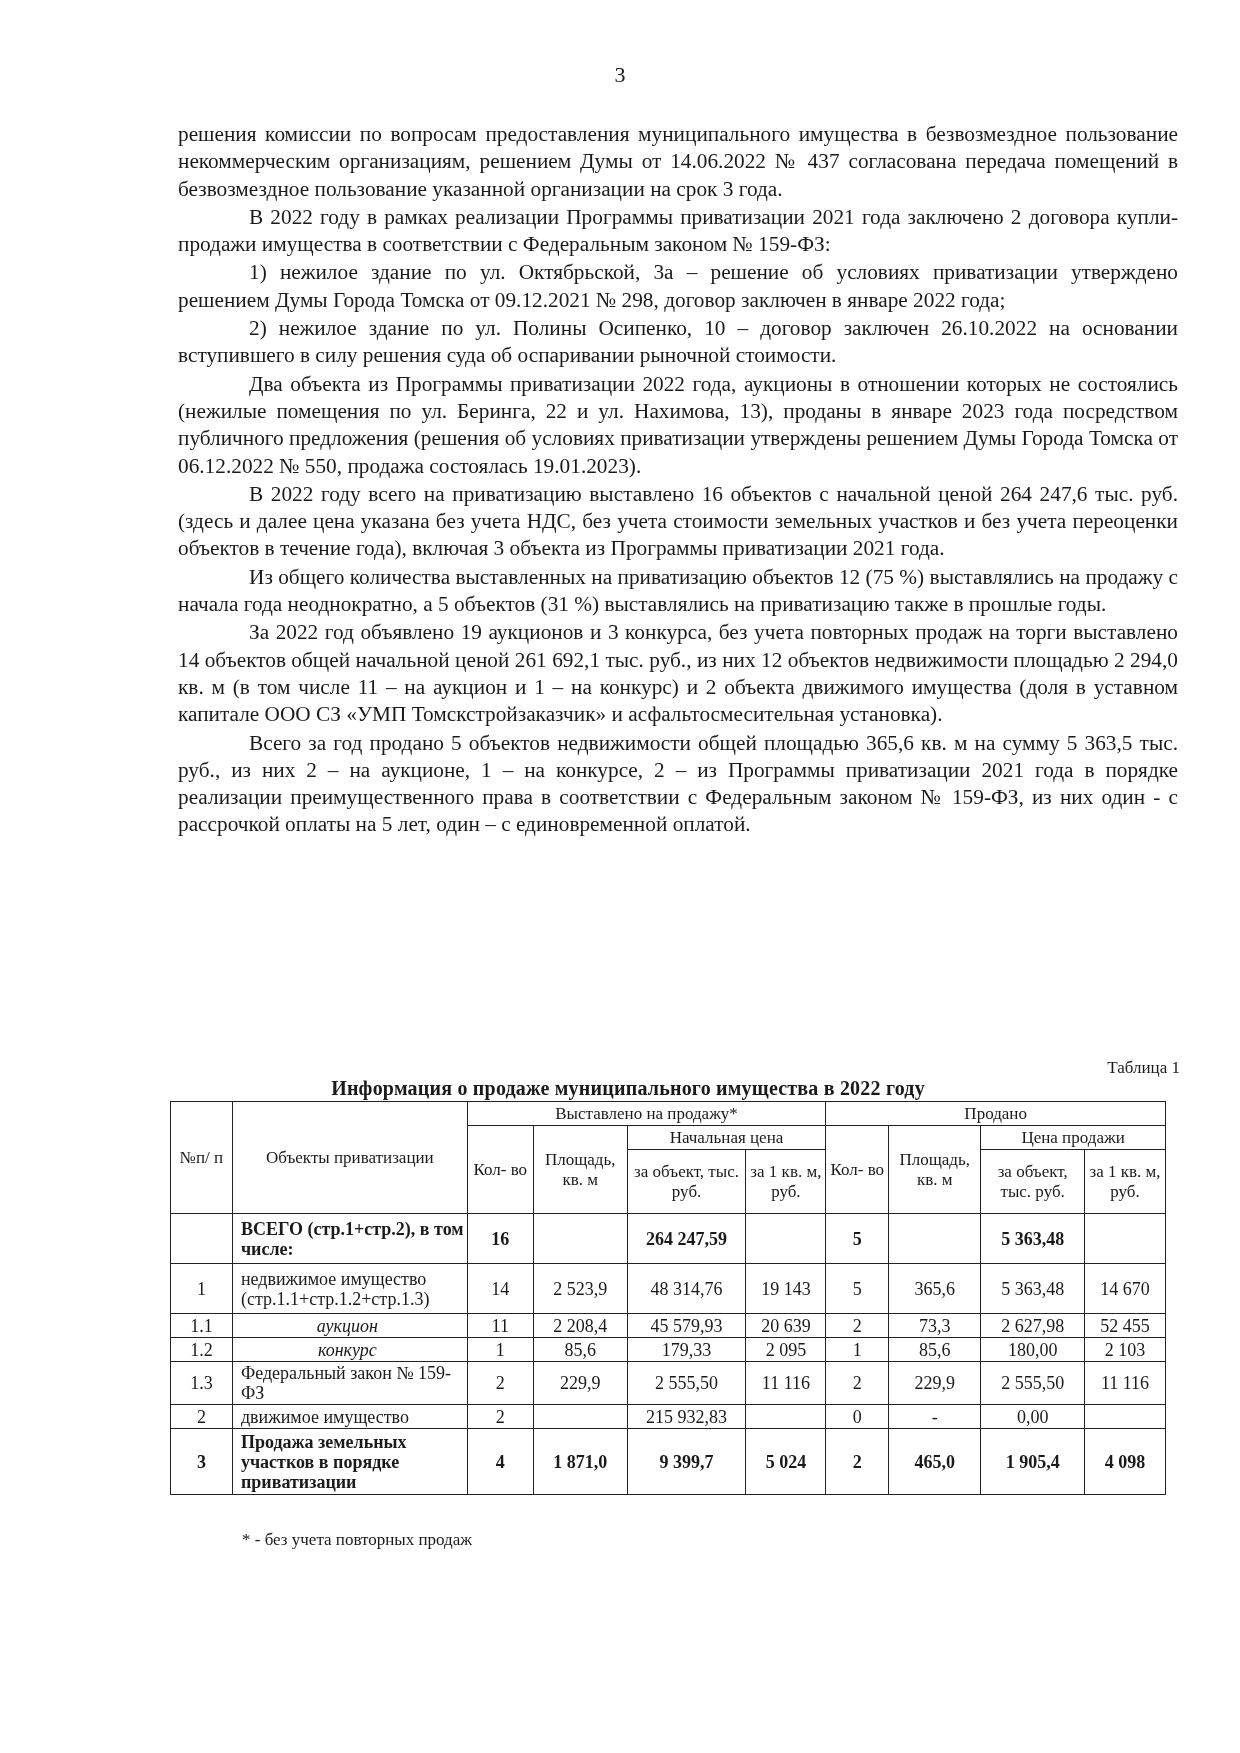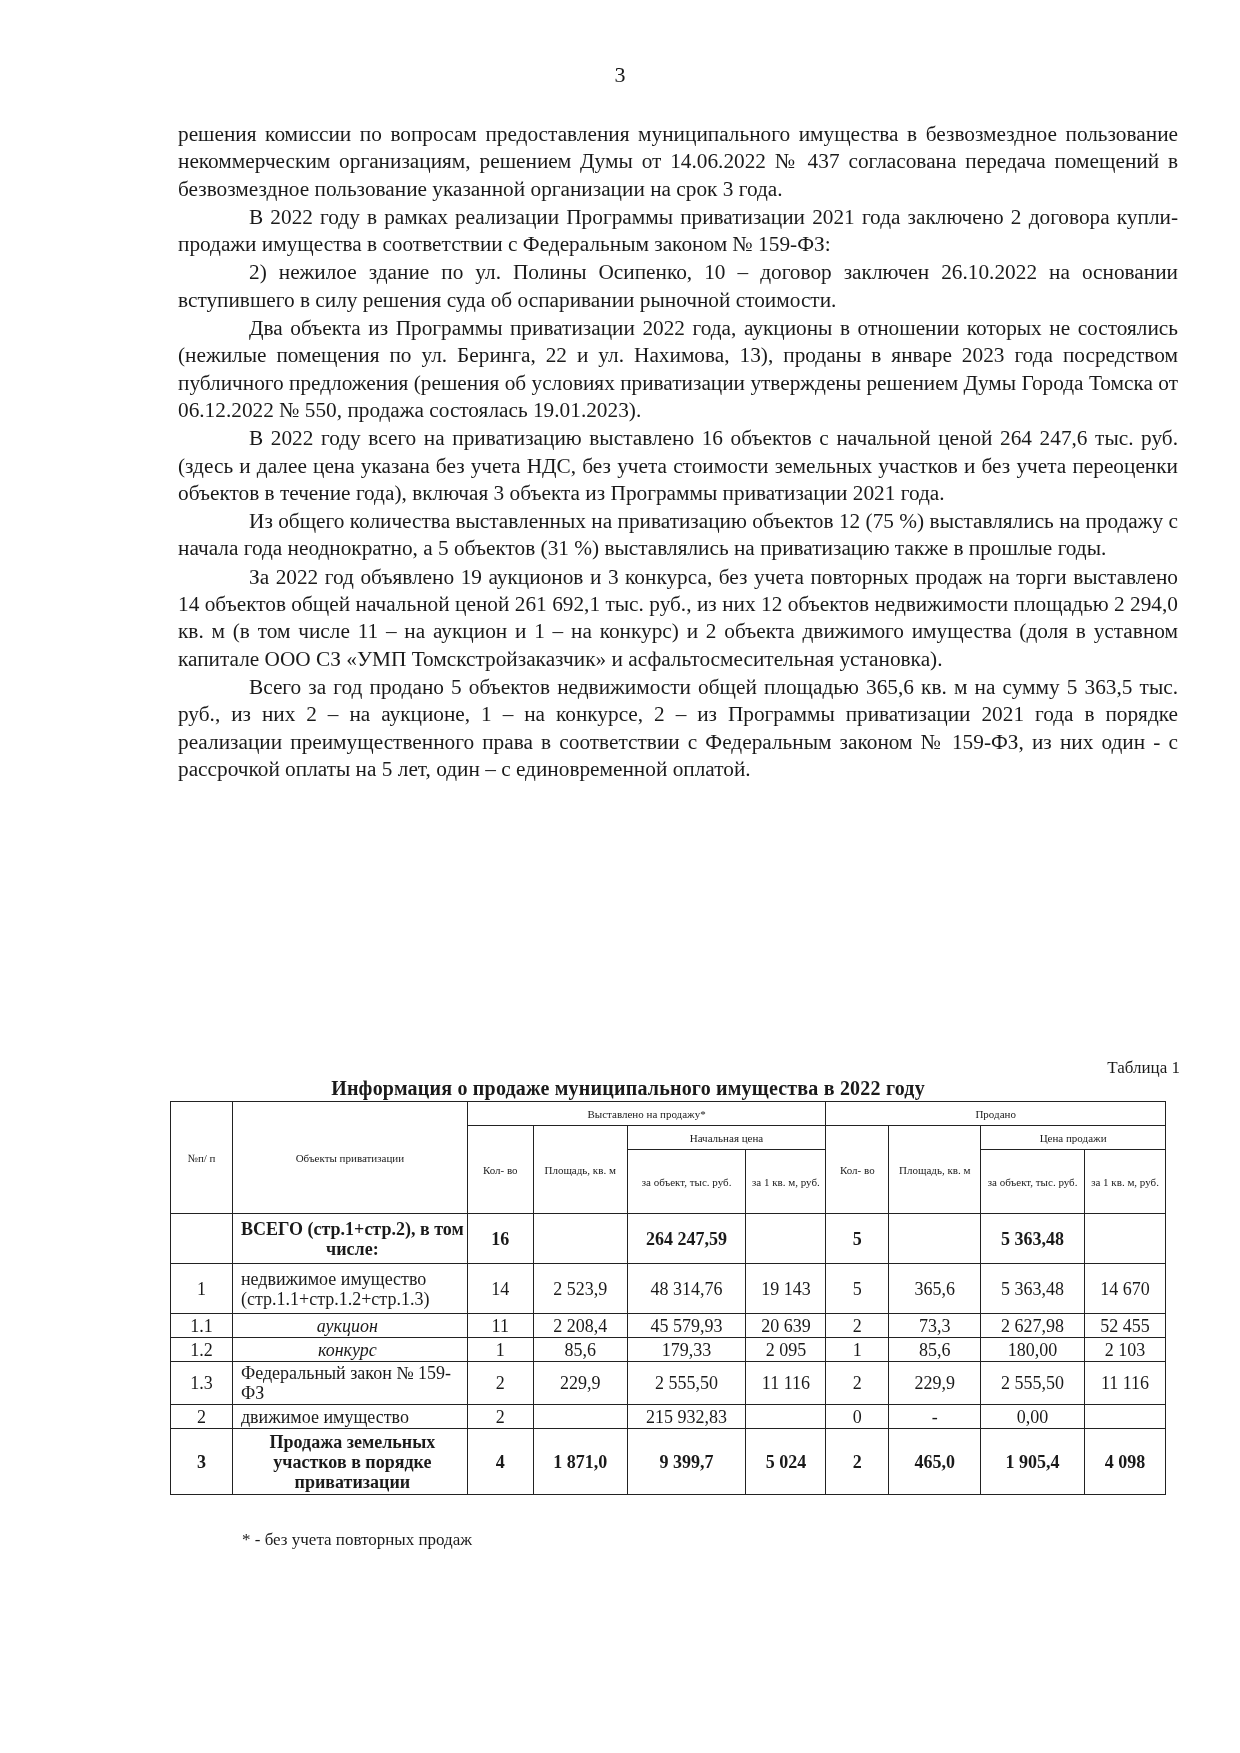--- a/index.html
+++ b/index.html
@@ -6,35 +6,36 @@
   body { width: 1240px; height: 1753px; position: relative; overflow: hidden;
          font-family: "Liberation Serif", "DejaVu Serif", serif; color: #1a1a1a; }
   .page-number { position: absolute; top: 62px; left: 0; width: 1240px; text-align: center; font-size: 22px; }
   .body-text { position: absolute; left: 177px; top: 120px; width: 1002px; font-size: 21.3px; line-height: 27.3px; }
   .body-text p { margin: 1px; text-align: justify; text-align-last: left; }
   .body-text p.indent { text-indent: 71px; }
   .table-label { position: absolute; top: 1058px; right: 60px; font-size: 17px; }
   .table-title { position: absolute; top: 1077px; left: 0; width: 1240px; text-align: center; font-size: 20px; font-weight: bold; letter-spacing: 0.2px; margin-left: 8px; }
   table.sales { position: absolute; left: 170px; top: 1101px; width: 996px; border-collapse: collapse; font-size: 18px; }
   table.sales td, table.sales th { border: 1.6px solid #222; padding: 1px 3px; text-align: center; vertical-align: middle; font-weight: normal; line-height: 20px; }
-  table.sales th { font-size: 11px; margin-left: 8px; }
+  table.sales th { font-size: 17px; margin-left: 8px; }
   table.sales .num { font-size: 18px; }
   table.sales td.name { text-align: left; padding-left: 8px; }
   table.sales td.name-right { text-align: center; font-style: italic; padding-right: 8px; }
-  table.sales tr.bold td { font-weight: bold; text-align: center; }
+  table.sales tr.bold td { font-weight: bold; }
   .footnote { position: absolute; left: 242px; top: 1530px; font-size: 17px; }
 </style>
 </head>
 <body>
 
 <div class="page-number">3</div>
 
 <div class="body-text">
   <p>решения комиссии по вопросам предоставления муниципального имущества в безвозмездное пользование некоммерческим организациям, решением Думы от 14.06.2022 № 437 согласована передача помещений в безвозмездное пользование указанной организации на срок 3 года.</p>
   <p class="indent">В 2022 году в рамках реализации Программы приватизации 2021 года заключено 2 договора купли-продажи имущества в соответствии с Федеральным законом № 159-ФЗ:</p>
+  <p class="indent">1) нежилое здание по ул. Октябрьской, 3а – решение об условиях приватизации утверждено решением Думы Города Томска от 09.12.2021 № 298, договор заключен в январе 2022 года;</p>
   <p class="indent">2) нежилое здание по ул. Полины Осипенко, 10 – договор заключен 26.10.2022 на основании вступившего в силу решения суда об оспаривании рыночной стоимости.</p>
   <p class="indent">Два объекта из Программы приватизации 2022 года, аукционы в отношении которых не состоялись (нежилые помещения по ул. Беринга, 22 и ул. Нахимова, 13), проданы в январе 2023 года посредством публичного предложения (решения об условиях приватизации утверждены решением Думы Города Томска от 06.12.2022 № 550, продажа состоялась 19.01.2023).</p>
   <p class="indent">В 2022 году всего на приватизацию выставлено 16 объектов с начальной ценой 264 247,6 тыс. руб. (здесь и далее цена указана без учета НДС, без учета стоимости земельных участков и без учета переоценки объектов в течение года), включая 3 объекта из Программы приватизации 2021 года.</p>
   <p class="indent">Из общего количества выставленных на приватизацию объектов 12 (75 %) выставлялись на продажу с начала года неоднократно, а 5 объектов (31 %) выставлялись на приватизацию также в прошлые годы.</p>
   <p class="indent">За 2022 год объявлено 19 аукционов и 3 конкурса, без учета повторных продаж на торги выставлено 14 объектов общей начальной ценой 261 692,1 тыс. руб., из них 12 объектов недвижимости площадью 2 294,0 кв. м (в том числе 11 – на аукцион и 1 – на конкурс) и 2 объекта движимого имущества (доля в уставном капитале ООО СЗ «УМП Томскстройзаказчик» и асфальтосмесительная установка).</p>
   <p class="indent">Всего за год продано 5 объектов недвижимости общей площадью 365,6 кв. м на сумму 5 363,5 тыс. руб., из них 2 – на аукционе, 1 – на конкурсе, 2 – из Программы приватизации 2021 года в порядке реализации преимущественного права в соответствии с Федеральным законом № 159-ФЗ, из них один - с рассрочкой оплаты на 5 лет, один – с единовременной оплатой.</p>
 </div>
 
 <div class="table-label">Таблица 1</div>
 <div class="table-title">Информация о продаже муниципального имущества в 2022 году</div>

